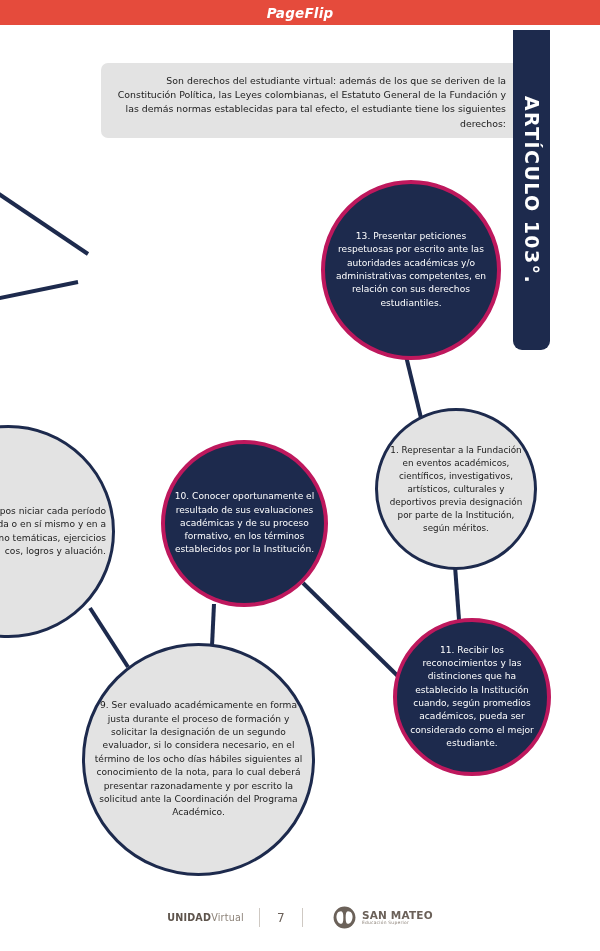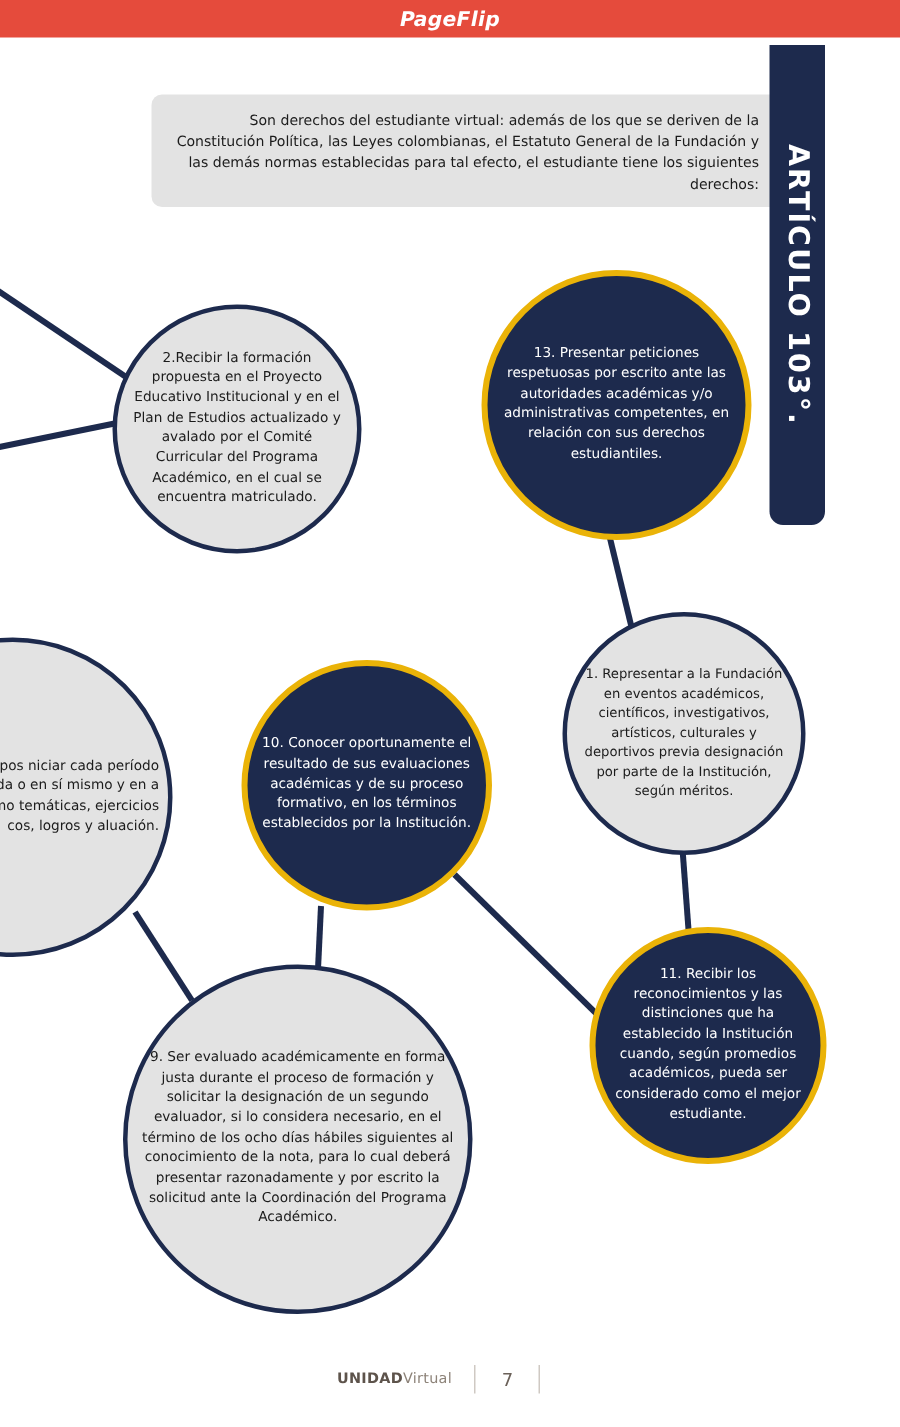--- a/index.html
+++ b/index.html
@@ -92,21 +92,21 @@
   }
   
   .node.light {
     background: #e3e3e3;
     border: 3px solid #1d2a4d;
     color: #1b1b1b;
   }
   
   .node.dark {
     background: #1d2a4d;
-    border: 4px solid #eab308;
+    border: 4px solid #be185d;
     color: #ffffff;
   }
 
   #node-2  { left: 75px;  top: 203px; width: 166px; height: 166px; }
   #node-2 .node-text { font-size: 9.1px; line-height: 13.3px; }
 
   #node-13 { left: 321px; top: 180px; width: 180px; height: 180px; }
   #node-13 .node-text { font-size: 9.1px; line-height: 13.3px; }
 
   #node-12 { left: 375px; top: 408px; width: 162px; height: 162px; }
@@ -199,23 +199,20 @@
   </svg>
 
   <div class="side-tab">
     <div class="side-tab-label">ARTÍCULO 103°.</div>
   </div>
 
   <div class="intro">
     <div class="intro-text">Son derechos del estudiante virtual: además de los que se deriven de la Constitución Política, las Leyes colombianas, el Estatuto General de la Fundación y las demás normas establecidas para tal efecto, el estudiante tiene los siguientes derechos:</div>
   </div>
 
-  <div class="node light" id="node-2">
-    <span class="node-text">2.Recibir la formación propuesta en el Proyecto Educativo Institucional y en el Plan de Estudios actualizado y avalado por el Comité Curricular del Programa Académico, en el cual se encuentra matriculado.</span>
-  </div>
 
   <div class="node dark" id="node-13">
     <span class="node-text">13. Presentar peticiones respetuosas por escrito ante las autoridades académicas y/o administrativas competentes, en relación con sus derechos estudiantiles.</span>
   </div>
 
   <div class="node light" id="node-12">
     <span class="node-text">1. Representar a  la Fundación  en  eventos académicos, científicos, investigativos, artísticos, culturales y deportivos previa designación por parte de la Institución, según méritos.</span>
   </div>
 
   <div class="node dark" id="node-10">
@@ -232,15 +229,26 @@
 
   <div class="node dark" id="node-11">
     <span class="node-text">11. Recibir los reconocimientos y las distinciones que ha establecido la Institución cuando, según promedios académicos, pueda ser considerado como el mejor estudiante.</span>
   </div>
 
   <div class="footer">
     <div class="f-unidad"><b>UNIDAD</b><span class="vir">Virtual</span></div>
     <div class="f-sep"></div>
     <div class="f-page">7</div>
     <div class="f-sep"></div>
+    <div class="f-logo">
+      <svg class="f-logo-mark" viewBox="0 0 40 40" aria-hidden="true">
+        <circle cx="20" cy="20" r="19" fill="#6b6159"></circle>
+        <path d="M14 9 C8 9 6 14 6 19 C6 25 10 31 14 31 C17 31 18 27 18 20 C18 13 17 9 14 9 Z" fill="#ffffff"></path>
+        <path d="M26 9 C32 9 34 14 34 19 C34 25 30 31 26 31 C23 31 22 27 22 20 C22 13 23 9 26 9 Z" fill="#ffffff"></path>
+      </svg>
+      <span class="f-logo-text">
+        <span class="f-logo-name">SAN MATEO</span>
+        <span class="f-logo-sub">Educación Superior</span>
+      </span>
+    </div>
   </div>
 
 </div>
 
 </body></html>

